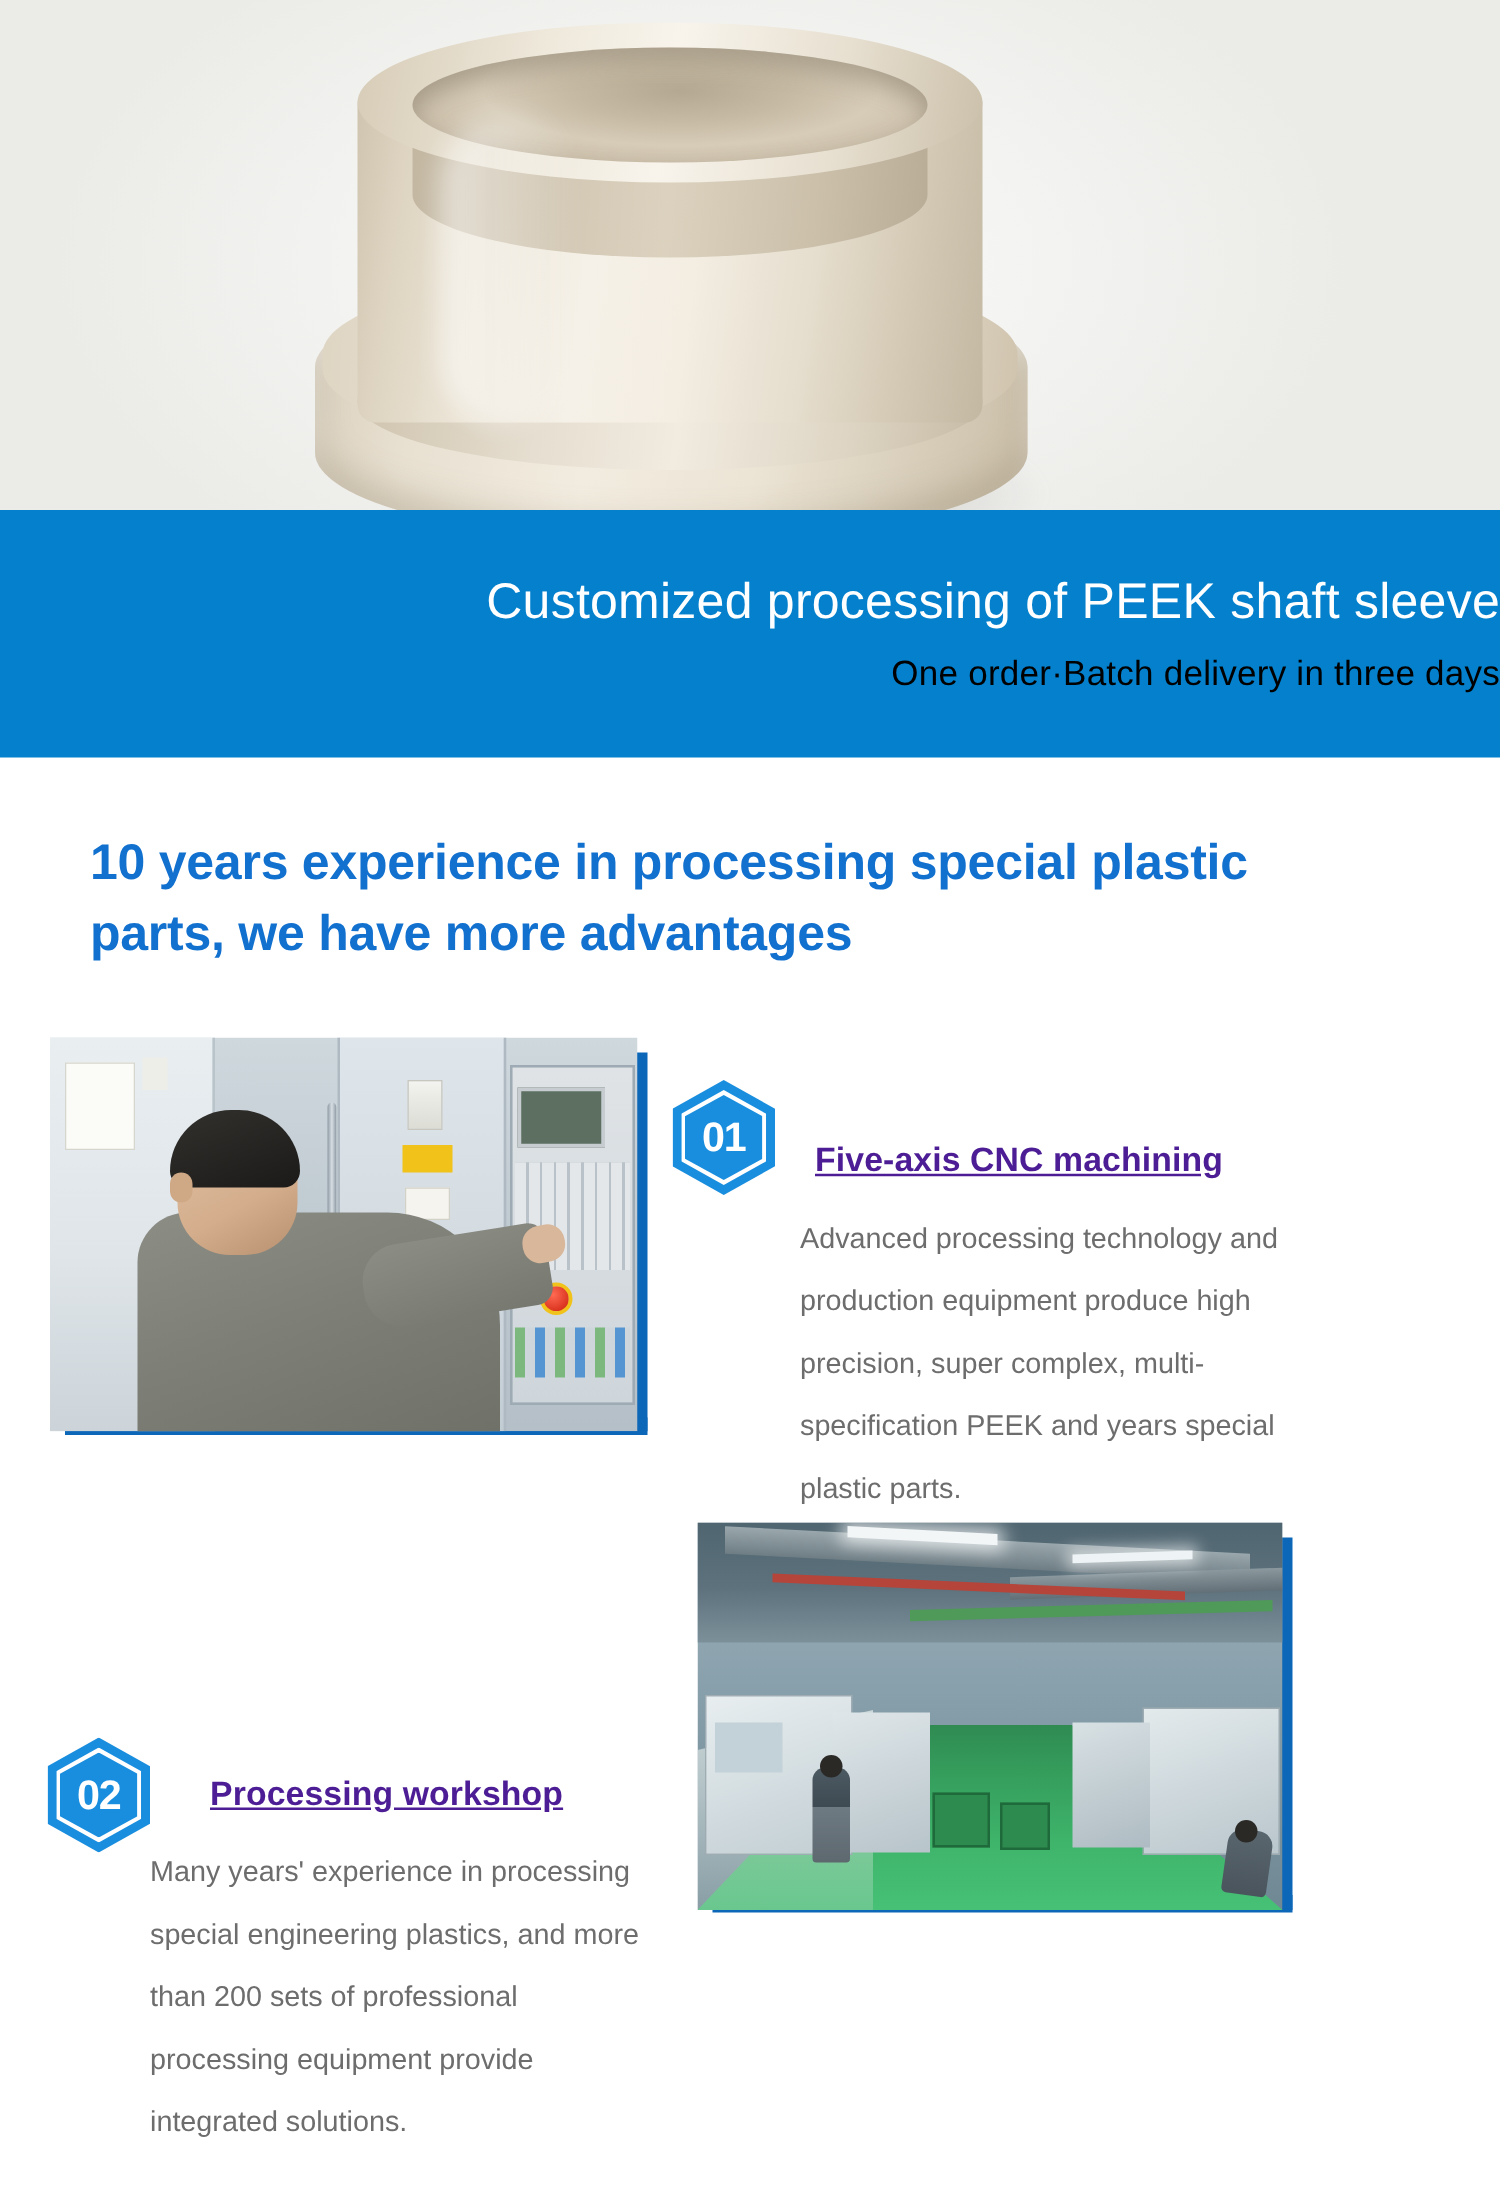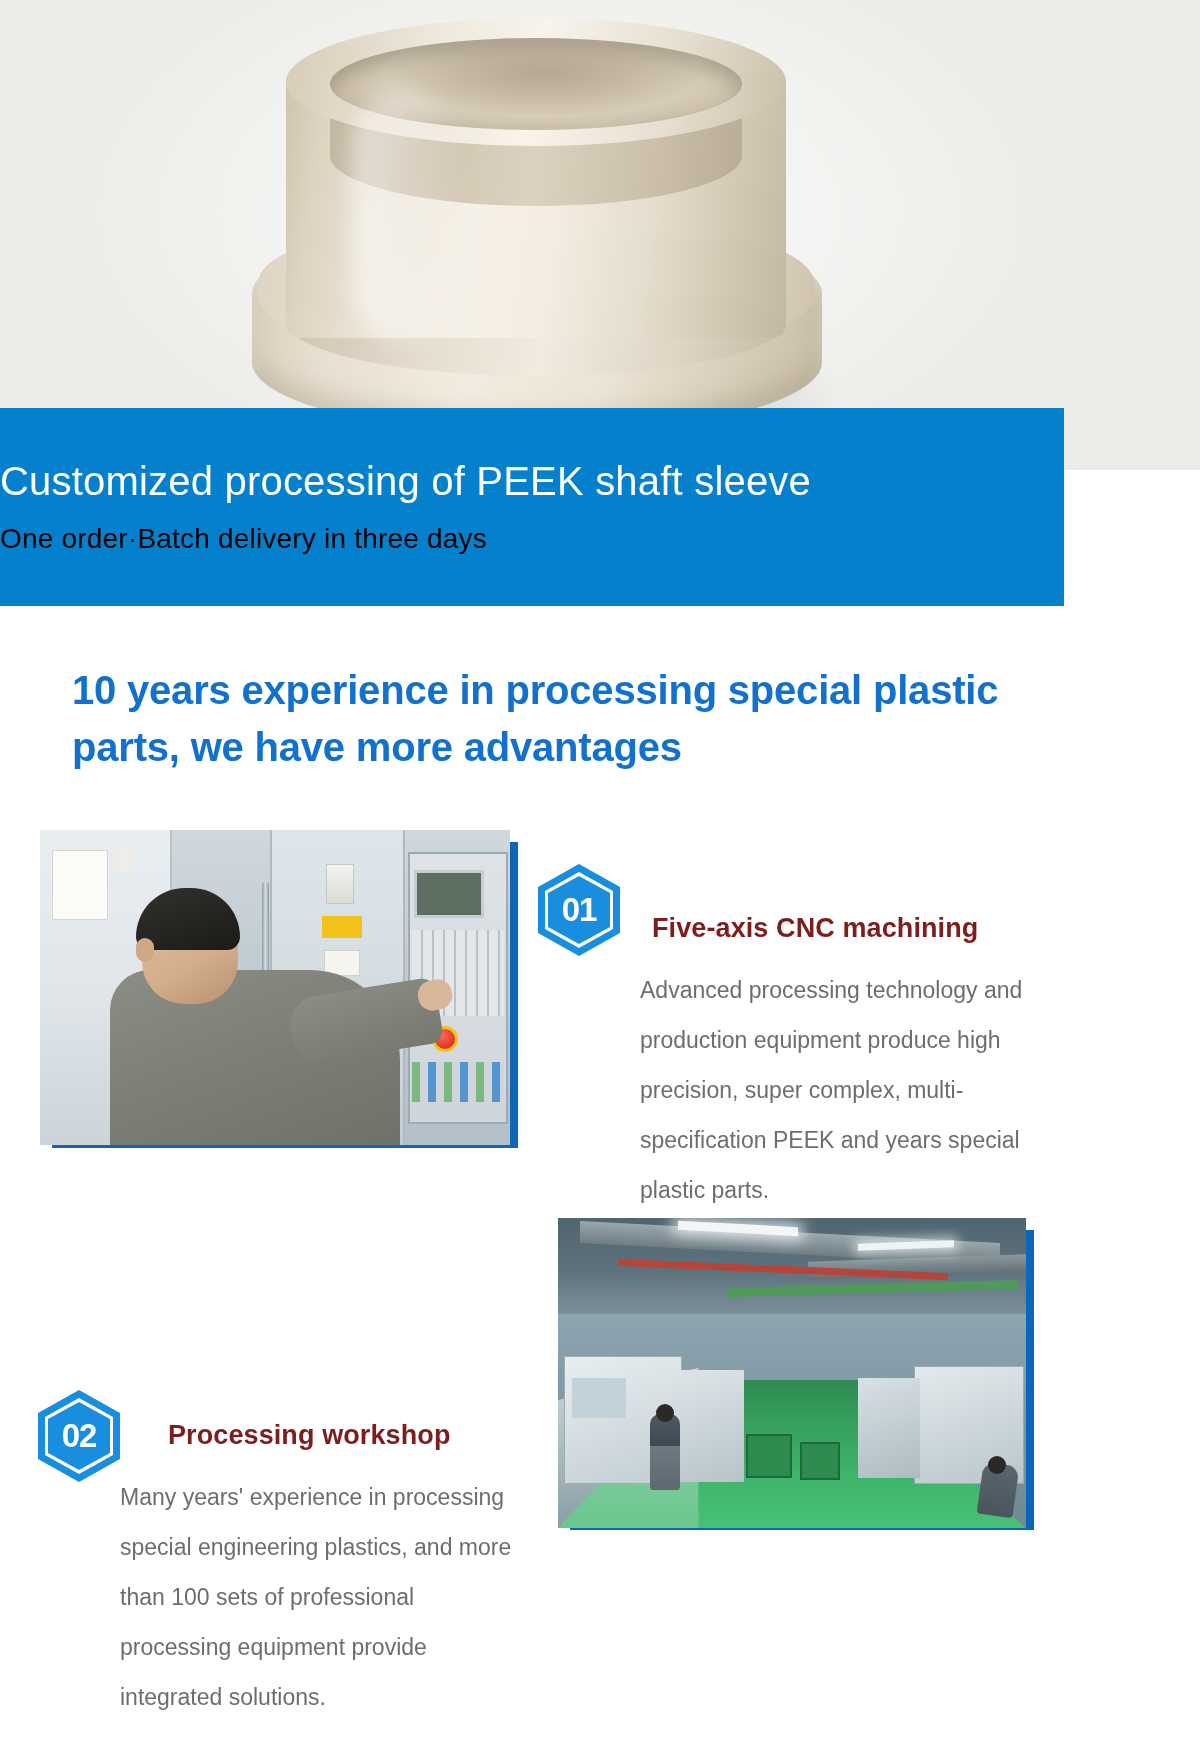--- a/index.html
+++ b/index.html
@@ -68,24 +68,24 @@
     background:linear-gradient(98deg,#cdc2ac 0%,#e6ded0 30%,#f1ebe0 52%,#ded5c4 78%,#c6baa4 100%);
   }
   .hero-hilite {
     position:absolute; left:352px; top:92px; width:110px; height:250px;
     background:linear-gradient(90deg, rgba(255,255,255,.55), rgba(255,255,255,0));
     border-radius:60px; filter:blur(10px);
   }
 
   
   .banner {
-    position:absolute; left:0; top:408px; width:1064px; height:198px;
+    position:absolute; left:0; top:408px; width:1200px; height:198px;
     background:#0480cd;
     display:flex; flex-direction:column;
-    align-items:flex-start; justify-content:center;
+    align-items:flex-end; justify-content:center;
     z-index:5;
   }
   .banner-title {
     color:#ffffff; font-size:40px; font-weight:400;
     letter-spacing:.2px; line-height:1.1; margin-bottom:20px;
   }
   .banner-sub {
     color:#000000; font-size:28px; font-weight:400; letter-spacing:.2px;
   }
 
@@ -217,21 +217,21 @@
   }
   .hexbadge .hex-num {
     position:absolute; inset:0; display:flex; align-items:center; justify-content:center;
     color:#ffffff; font-size:33px; font-weight:700; letter-spacing:-1px;
   }
 
   #badge1 { left:538px; top:864px; }
   #badge2 { left:38px; top:1390px; }
 
   .feature-title {
-    position:absolute; color:#7f1d1d; font-size:27px; font-weight:700; letter-spacing:.1px;
+    position:absolute; color:#4c1d95; font-size:27px; font-weight:700; letter-spacing:.1px;text-decoration:underline;
   }
   #title1 { left:652px; top:913px; }
   #title2 { left:168px; top:1420px; }
 
   .feature-body {
     position:absolute; color:#6d6d6d; font-size:23px; line-height:50px; font-weight:400;
   }
   #body1 { left:640px; top:965px; width:420px; }
   #body2 { left:120px; top:1472px; width:400px; }
 </style>
@@ -319,13 +319,13 @@
   <div class="p2-worker-b-head"></div>
 </div>
 
 <div class="hexbadge" id="badge2">
   <div class="hex-outer"></div>
   <div class="hex-ring"></div>
   <div class="hex-fill"></div>
   <div class="hex-num">02</div>
 </div>
 <div class="feature-title" id="title2">Processing workshop</div>
-<div class="feature-body" id="body2">Many years' experience in processing special engineering plastics, and more than 100 sets of professional processing equipment provide integrated solutions.</div>
+<div class="feature-body" id="body2">Many years' experience in processing special engineering plastics, and more than 200 sets of professional processing equipment provide integrated solutions.</div>
 
 </body></html>

